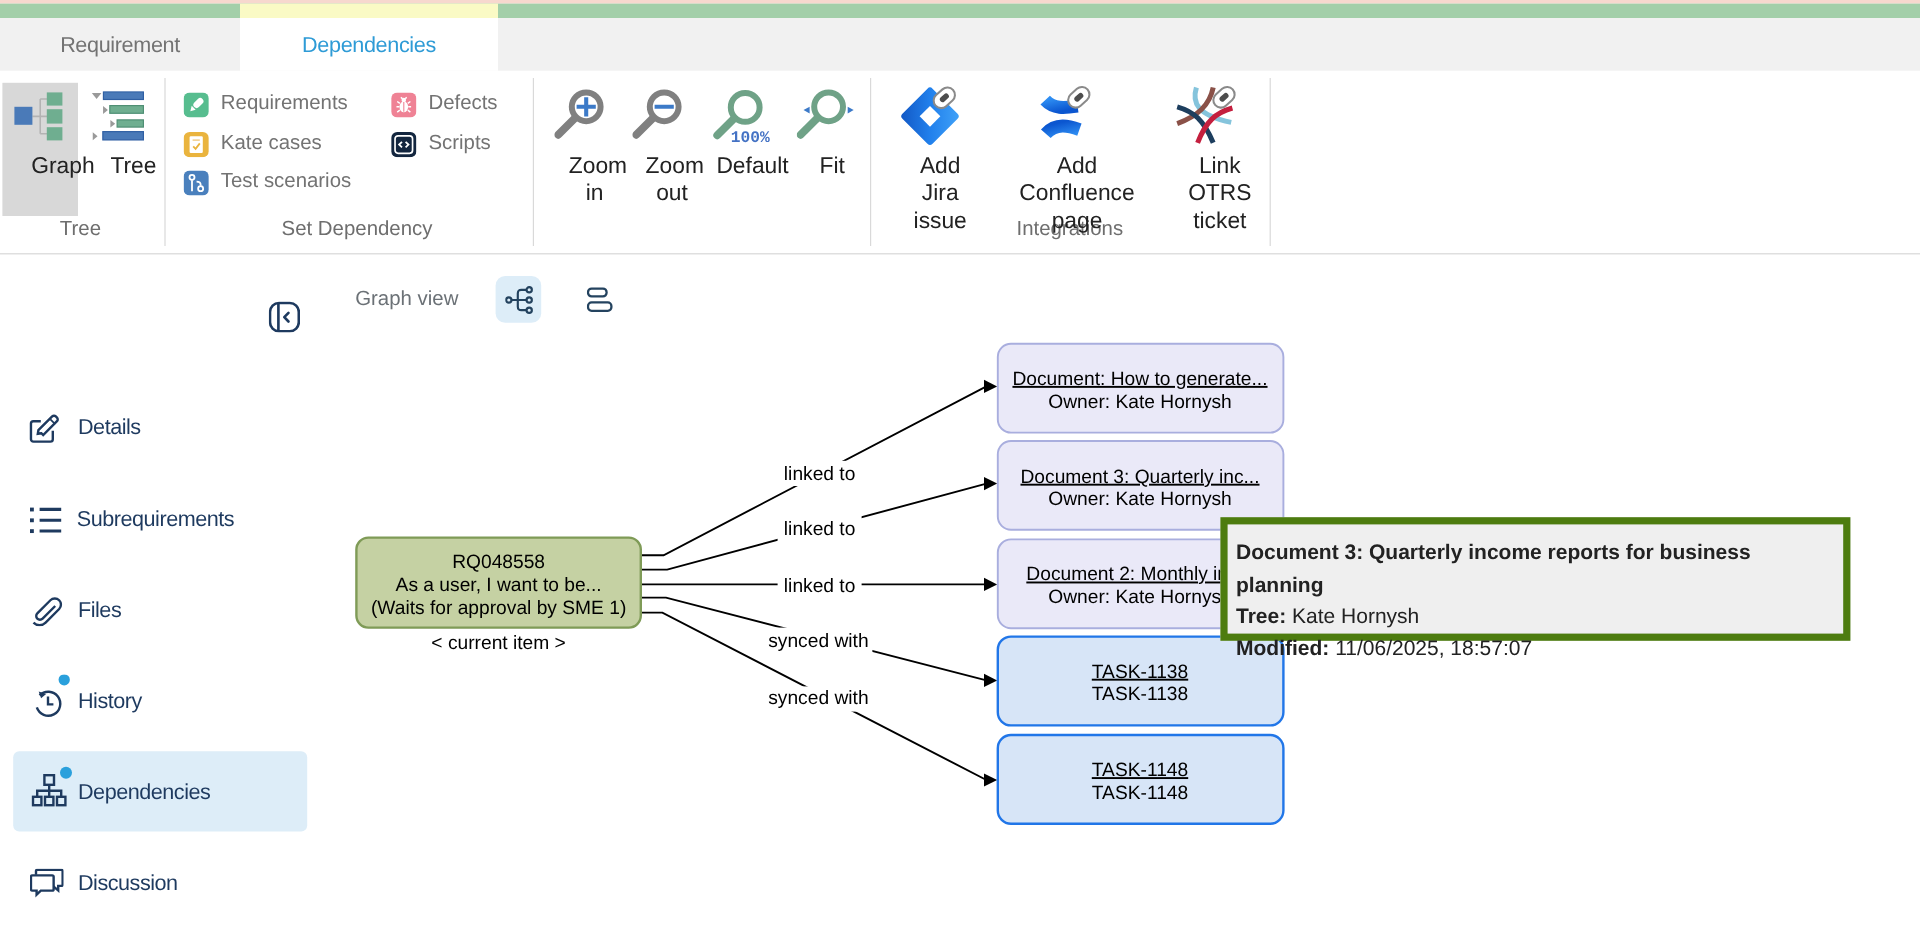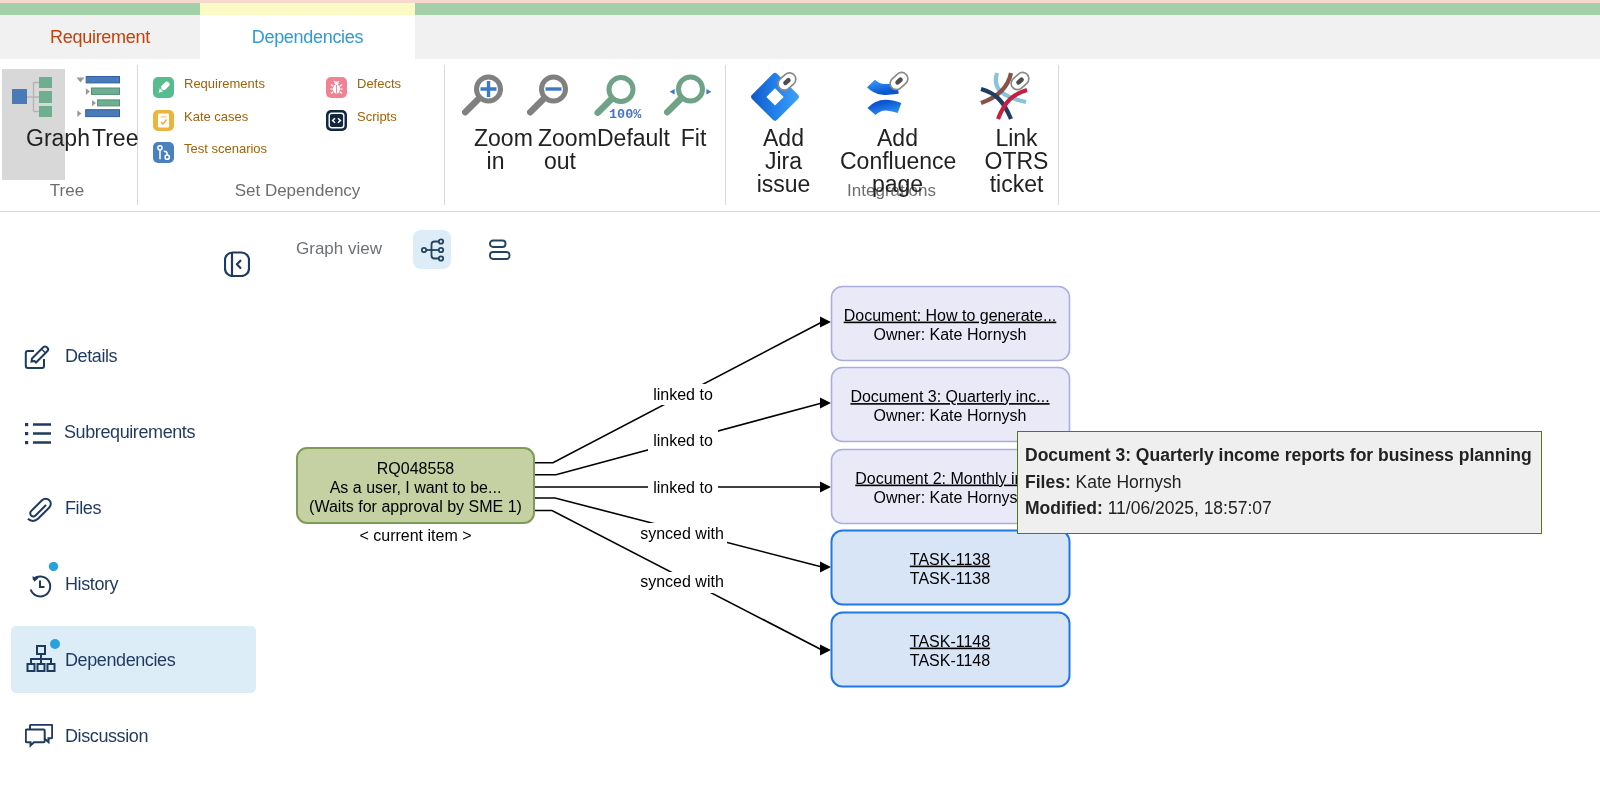--- a/index.html
+++ b/index.html
@@ -9,44 +9,44 @@
   #stage { position:relative; width:1600px; height:792px; }
 
   
   #strip-pink { left:0; top:0; width:1600px; height:3px; background:#f7d8ce; }
   #strip-green { left:0; top:3px; width:1600px; height:12px; background:#a3cfa9; }
   #strip-yellow { left:200px; top:3px; width:215px; height:12px; background:#fafac5; }
 
   
   #tabrow { left:0; top:15px; width:1600px; height:44px; background:#f1f1f1; }
   #tab-req { left:0; top:15px; width:200px; height:44px; line-height:44px; text-align:center;
-    font-size:18px; letter-spacing:-0.3px; color:#c2410c; }
+    font-size:18px; letter-spacing:-0.3px; color:#737373; }
   #tab-dep { left:200px; top:15px; width:215px; height:44px; line-height:44px; text-align:center;
     font-size:18px; letter-spacing:-0.3px; color:#2e9bd6; background:#fff; }
 
   
   #ribbon { left:0; top:59px; width:1600px; height:153px; background:#fff; border-bottom:1px solid #d8d8d8; }
   .vsep { position:absolute; top:65px; width:1px; height:140px; background:#d9d9d9; }
   .grouplabel { position:absolute; font-size:17px; color:#6e6e6e; text-align:center; }
-  .biglabel { position:absolute; font-size:23px; color:#222; text-align:center; line-height:23px;padding-left:24px; }
+  .biglabel { position:absolute; font-size:19px; color:#222; text-align:center; line-height:23px;padding-left:24px; }
 
   #btn-graph { left:2px; top:69px; width:63px; height:111px; background:#d8d8d8; }
-  .smallitem { position:absolute; font-size:13px; color:#a16207; }
+  .smallitem { position:absolute; font-size:17px; color:#737373; }
 
   
   .side-item { position:absolute; font-size:18px; letter-spacing:-0.4px; color:#1e3a5f; }
   #dep-sel { left:11px; top:626px; width:245px; height:67px; background:#ddedf8; border-radius:5px; }
 
   
   #gv-label { left:296px; top:239px; font-size:17px; color:#6b7176; }
   #gv-btn1 { left:413px; top:230px; width:38px; height:39px; background:#ddedf8; border-radius:8px; }
 
   
   #tooltip { left:1017px; top:431px; width:525px; height:103px; background:#efefef;
-    border:1px solid #4d7c0f; font-size:17.5px; color:#222; padding:10px 0 0 7px; }
+    border:6px solid #4d7c0f; font-size:17.5px; color:#222; padding:10px 0 0 7px; }
   #tooltip .row { line-height:26.7px; }
 </style>
 </head>
 <body>
 <div id="stage">
   <div class="abs" id="strip-pink"></div>
   <div class="abs" id="strip-green"></div>
   <div class="abs" id="strip-yellow"></div>
   <div class="abs" id="tabrow"></div>
   <div class="abs" id="tab-req">Requirement</div>
@@ -346,16 +346,16 @@
       <text x="950" y="290.6">Owner: Kate Hornysh</text>
       <text x="950" y="352.6" text-decoration="underline">TASK-1138</text>
       <text x="950" y="371.6">TASK-1138</text>
       <text x="950" y="434.6" text-decoration="underline">TASK-1148</text>
       <text x="950" y="453.6">TASK-1148</text>
     </g>
   </svg>
 
   <div class="abs" id="tooltip">
     <div class="row"><b>Document 3: Quarterly income reports for business planning</b></div>
-    <div class="row"><b>Files:</b> Kate Hornysh</div>
+    <div class="row"><b>Tree:</b> Kate Hornysh</div>
     <div class="row"><b>Modified:</b> 11/06/2025, 18:57:07</div>
   </div>
 </div>
 
 </body></html>

